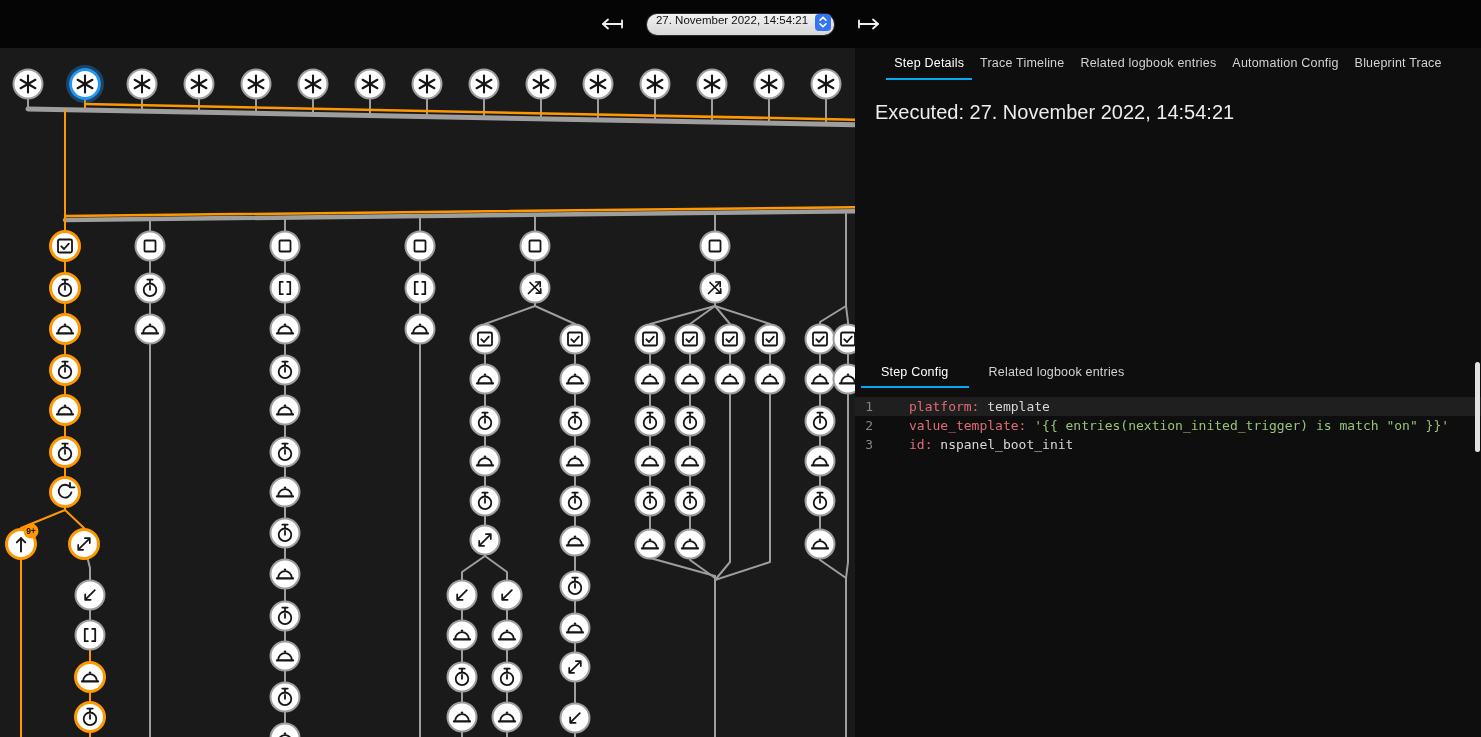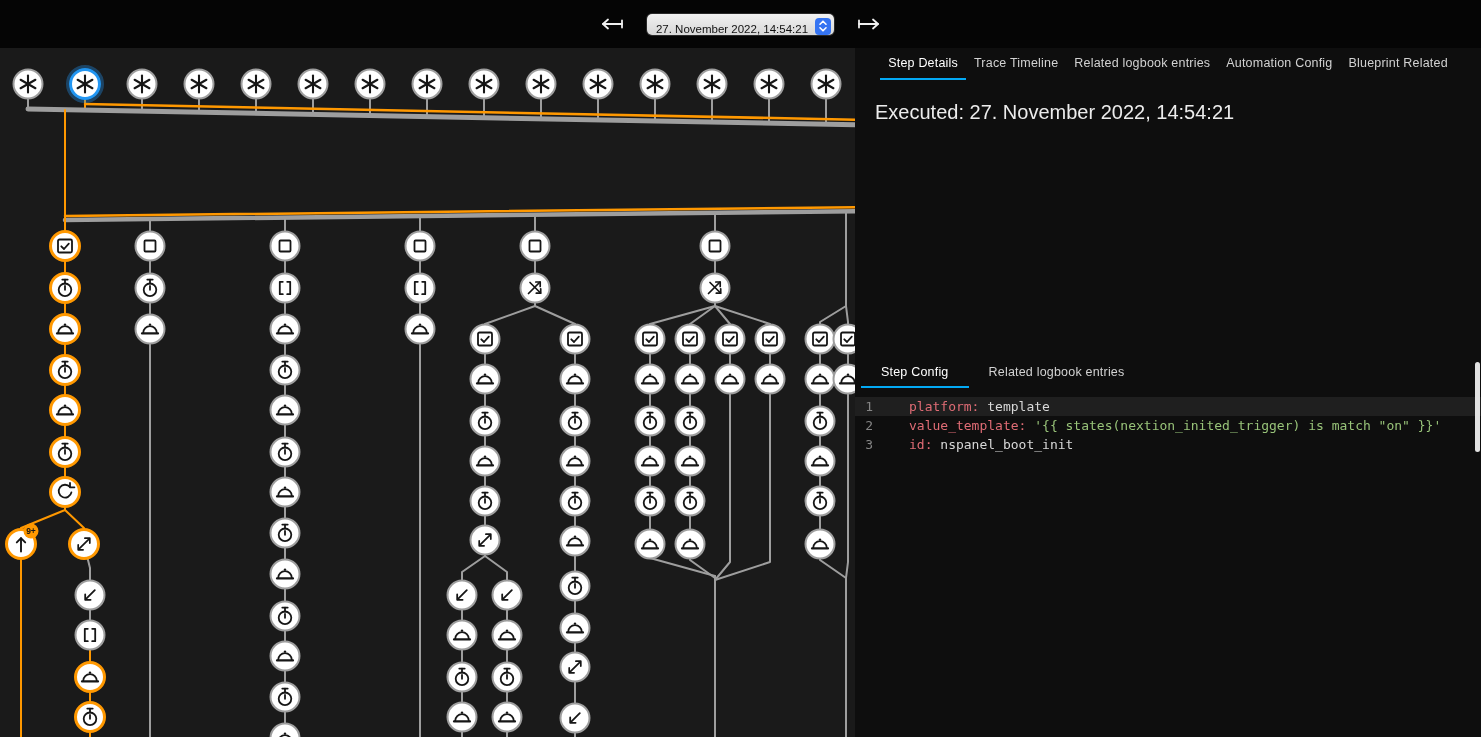--- a/index.html
+++ b/index.html
@@ -7,22 +7,22 @@
   body {
     width:1481px; height:737px; overflow:hidden;
     background:#000; font-family:"Liberation Sans", sans-serif;
   }
   .app { width:1481px; height:737px; display:flex; flex-direction:column; }
 
   
   .topbar { height:48px; flex:none; background:#050505; display:flex; align-items:center; justify-content:center; gap:20px; }
   .nav-arrow { background:none; border:none; padding:2px; cursor:pointer; display:flex; align-items:center; }
   .run-select {
-    display:flex; align-items:flex-end; height:21px; padding:0 3px 0 9px;
-    background:linear-gradient(#f2f2f2,#d7d7d7); border-radius:5px; cursor:pointer;
+    display:flex; align-items:flex-start; height:21px; padding:0 3px 0 9px;
+    background:linear-gradient(#f2f2f2,#d7d7d7); border-radius:10px; cursor:pointer;
     box-shadow:0 0 0 1px rgba(255,255,255,.15);
   }
   .run-select-label { font-size:11.5px; color:#111; white-space:nowrap; padding-right:7px; }
   .run-select-stepper {
     width:16px; height:17px; border-radius:4px; background:#3574f2;
     display:flex; align-items:center; justify-content:center;
   }
 
   
   .main { flex:1; display:flex; min-height:0; }
@@ -621,40 +621,40 @@
           </g>
       </svg>
     </div>
 
     <aside class="panel">
       <nav class="tabs top-tabs" id="trace-tabs">
           <div class="tab active">Step Details</div>
           <div class="tab">Trace Timeline</div>
           <div class="tab">Related logbook entries</div>
           <div class="tab">Automation Config</div>
-          <div class="tab">Blueprint Related</div>
+          <div class="tab">Blueprint Trace</div>
         </nav>
 
       <div class="step-details">
         <p>Executed: 27. November 2022, 14:54:21</p>
       </div>
 
       <div class="step-section">
         <nav class="tabs step-tabs" id="step-tabs">
             <div class="tab active">Step Config</div>
             <div class="tab">Related logbook entries</div>
           </nav>
         <div class="code" id="code-block">
             <div class="code-line hl">
               <span class="gutter">1</span>
               <span class="code-content"><span class="tok-key">platform:</span><span class="tok-plain"> template</span></span>
             </div>
             <div class="code-line">
               <span class="gutter">2</span>
-              <span class="code-content"><span class="tok-key">value_template:</span><span class="tok-plain"> </span><span class="tok-string">'{{ states(nextion_inited_trigger) is match "on" }}'</span></span>
+              <span class="code-content"><span class="tok-key">value_template:</span><span class="tok-plain"> </span><span class="tok-string">'{{ entries(nextion_inited_trigger) is match "on" }}'</span></span>
             </div>
             <div class="code-line">
               <span class="gutter">3</span>
               <span class="code-content"><span class="tok-key">id:</span><span class="tok-plain"> nspanel_boot_init</span></span>
             </div>
           </div>
         <div class="scrollbar-thumb"></div>
       </div>
     </aside>
 

